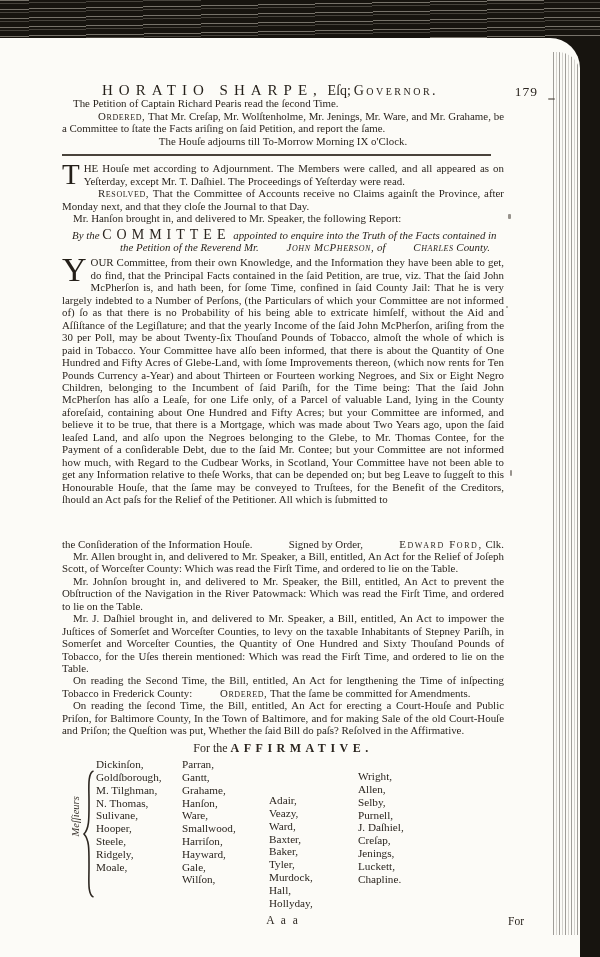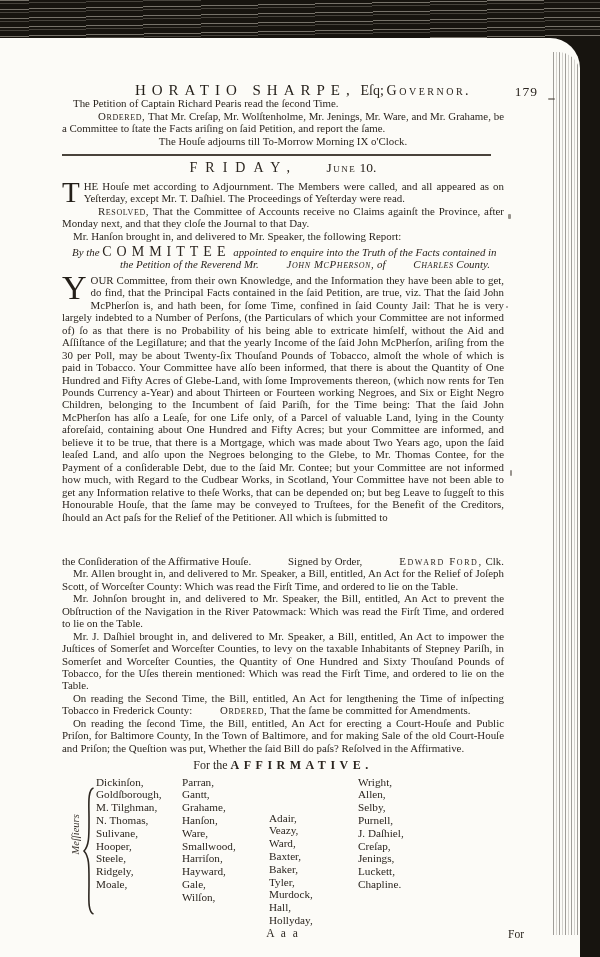--- a/index.html
+++ b/index.html
@@ -31,21 +31,21 @@
         rgba(36,31,26,0.22) 3px 4px, rgba(255,255,255,0) 4px 6px);
     opacity:.85;
   }
   .speck{position:absolute;background:rgba(70,62,54,.55);border-radius:1px;}
 
   .content{
     position:absolute;left:62px;top:0;width:442px;
     color:#2b251f;font-size:10.9px;line-height:12.45px;
   }
   
-  .header-row{position:relative;margin-top:84px;text-align:center;padding-left:40px;
+  .header-row{position:relative;margin-top:84px;padding-left:40px;
     white-space:nowrap;}
   .h-name{font-size:15px;letter-spacing:6px;color:#241f19;}
   .h-esq{font-size:14px;margin-left:2px;}
   .h-gov{font-size:14px;font-variant:small-caps;letter-spacing:2.5px;}
   .page-num{position:absolute;right:-34px;top:2px;font-size:13.5px;letter-spacing:1px;}
 
   
   .para{text-align:justify;}
   .p-ind{text-indent:11px;}
   .center-line{text-align:center;}
@@ -77,24 +77,24 @@
   .messieurs{
     position:absolute;left:-26px;top:52px;font-style:italic;font-size:10.5px;
     transform:rotate(-90deg);transform-origin:center;white-space:nowrap;color:#36302a;
   }
   .brace-cell{width:14px;flex:0 0 14px;display:flex;align-items:center;}
   .name-col{flex:0 0 auto;}
   .name-col.c0{width:80px;}
   .name-col.c1{width:87px;}
   .name-col.c2{width:86px;}
   .name-col.c3{width:89px;margin-top:36px;}
-  .name-col.c4{width:90px;}
+  .name-col.c4{width:90px;margin-top:12px;}
   .name-line{white-space:nowrap;}
 
-  .footer-row{position:relative;height:14px;text-decoration:underline;}
+  .footer-row{position:relative;margin-top:5px;height:14px;text-decoration:underline;}
   .sig-mark{position:absolute;left:0;right:0;text-align:center;letter-spacing:2px;font-size:11.5px;}
   .catchword{position:absolute;right:-20px;top:1px;font-size:11.5px;}
 </style>
 </head>
 <body>
 
 <div class="scan-root">
   <div class="page"></div>
   <div class="top-band-texture"></div>
   <div class="right-edge-texture"></div>
@@ -112,37 +112,36 @@
       <span class="h-gov">Governor.</span>
       <span class="page-num">179</span>
     </div>
 
     <div class="para p-ind"><span class="s-r">The Petition of Captain </span><span class="s-i">Richard Pearis</span><span class="s-r"> read the ſecond Time.</span></div>
     <div class="para p-ind"><span class="s-sc">Ordered,</span><span class="s-r"> That Mr. </span><span class="s-i">Creſap</span><span class="s-r">, Mr. </span><span class="s-i">Wolſtenholme</span><span class="s-r">, Mr. </span><span class="s-i">Jenings</span><span class="s-r">, Mr. </span><span class="s-i">Ware</span><span class="s-r">, and Mr. </span><span class="s-i">Grahame</span><span class="s-r">, be a Committee to ſtate the Facts ariſing on ſaid Petition, and report the ſame.</span></div>
     <div class="center-line"><span class="s-i">The Houſe adjourns till To-Morrow Morning IX o'Clock.</span></div>
 
     <div class="rule"></div>
 
-    <div class="friday-row"><span class="s-w">FRIDAY,</span><span class="s-r">  </span><span class="s-sc">June</span><span class="s-r"> 10.</span></div>
 
     <div class="para">
       <span class="dropcap">T</span><span><span class="s-r">HE Houſe met according to Adjournment.  The Members were called, and all appeared as on Yeſterday, except Mr. </span><span class="s-i">T. Daſhiel</span><span class="s-r">.  The Proceedings of Yeſterday were read.</span></span>
     </div>
 
     <div class="para p-ind"><span class="s-sc">Resolved,</span><span class="s-r"> That the Committee of Accounts receive no Claims againſt the Province, after Monday next, and that they cloſe the Journal to that Day.</span></div>
     <div class="para p-ind"><span class="s-r">Mr. </span><span class="s-i">Hanſon</span><span class="s-r"> brought in, and delivered to Mr. Speaker, the following Report:</span></div>
 
     <div class="hang"><span class="s-i">By the </span><span class="s-w">COMMITTEE</span><span class="s-i"> appointed to enquire into the Truth of the Facts contained in the Petition of the Reverend </span><span class="s-r">Mr. </span><span class="s-sc">John McPherson,</span><span class="s-i"> of </span><span class="s-sc">Charles</span><span class="s-i"> County.</span></div>
 
     <div class="para">
       <span class="dropcap big">Y</span><span><span class="s-r">OUR Committee, from their own Knowledge, and the Information they have been able to get, do find, that the Principal Facts contained in the ſaid Petition, are true, </span><span class="s-i">viz.</span><span class="s-r"> That the ſaid </span><span class="s-i">John McPherſon</span><span class="s-r"> is, and hath been, for ſome Time, confined in ſaid County Jail: That he is very largely indebted to a Number of Perſons, (the Particulars of which your Committee are not informed of) ſo as that there is no Probability of his being able to extricate himſelf, without the Aid and Aſſiſtance of the Legiſlature; and that the yearly Income of the ſaid </span><span class="s-i">John McPherſon</span><span class="s-r">, ariſing from the 30 </span><span class="s-i">per</span><span class="s-r"> Poll, may be about Twenty-ſix Thouſand Pounds of Tobacco, almoſt the whole of which is paid in Tobacco.  Your Committee have alſo been informed, that there is about the Quantity of One Hundred and Fifty Acres of Glebe-Land, with ſome Improvements thereon, (which now rents for Ten Pounds Currency a-Year) and about Thirteen or Fourteen working Negroes, and Six or Eight Negro Children, belonging to the Incumbent of ſaid Pariſh, for the Time being: That the ſaid </span><span class="s-i">John McPherſon</span><span class="s-r"> has alſo a Leaſe, for one Life only, of a Parcel of valuable Land, lying in the County aforeſaid, containing about One Hundred and Fifty Acres; but your Committee are informed, and believe it to be true, that there is a Mortgage, which was made about Two Years ago, upon the ſaid leaſed Land, and alſo upon the Negroes belonging to the Glebe, to Mr. </span><span class="s-i">Thomas Contee</span><span class="s-r">, for the Payment of a conſiderable Debt, due to the ſaid Mr. </span><span class="s-i">Contee</span><span class="s-r">; but your Committee are not informed how much, with Regard to the </span><span class="s-i">Cudbear</span><span class="s-r"> Works, in </span><span class="s-i">Scotland</span><span class="s-r">, Your Committee have not been able to get any Information relative to theſe Works, that can be depended on; but beg Leave to ſuggeſt to this Honourable Houſe, that the ſame may be conveyed to Truſtees, for the Benefit of the Creditors, ſhould an Act paſs for the Relief of the Petitioner.  All which is ſubmitted to</span></span>
     </div>
 
     <div class="sig-row">
-      <span>the Conſideration of the Affirmative Houſe.</span>
+      <span>the Conſideration of the Information Houſe.</span>
       <span class="s-i">Signed by Order,</span>
       <span><span class="sc-name">Edward Ford,</span><span> Clk.</span></span>
     </div>
 
     <div class="para p-ind"><span class="s-r">Mr. </span><span class="s-i">Allen</span><span class="s-r"> brought in, and delivered to Mr. Speaker, a Bill, entitled, </span><span class="s-i">An Act for the Relief of</span><span class="s-r"> Joſeph Scott, </span><span class="s-i">of</span><span class="s-r"> Worceſter </span><span class="s-i">County</span><span class="s-r">: Which was read the Firſt Time, and ordered to lie on the Table.</span></div>
     <div class="para p-ind"><span class="s-r">Mr. </span><span class="s-i">Johnſon</span><span class="s-r"> brought in, and delivered to Mr. Speaker, the Bill, entitled, </span><span class="s-i">An Act to prevent the Obſtruction of the Navigation in the River</span><span class="s-r"> Patowmack: Which was read the Firſt Time, and ordered to lie on the Table.</span></div>
     <div class="para p-ind"><span class="s-r">Mr. </span><span class="s-i">J. Daſhiel</span><span class="s-r"> brought in, and delivered to Mr. Speaker, a Bill, entitled, </span><span class="s-i">An Act to impower the Juſtices of</span><span class="s-r"> Somerſet </span><span class="s-i">and</span><span class="s-r"> Worceſter </span><span class="s-i">Counties, to levy on the taxable Inhabitants of</span><span class="s-r"> Stepney </span><span class="s-i">Pariſh, in</span><span class="s-r"> Somerſet </span><span class="s-i">and</span><span class="s-r"> Worceſter </span><span class="s-i">Counties, the Quantity of One Hundred and Sixty Thouſand Pounds of Tobacco, for the Uſes therein mentioned</span><span class="s-r">: Which was read the Firſt Time, and ordered to lie on the Table.</span></div>
     <div class="para p-ind"><span class="s-r">On reading the Second Time, the Bill, entitled, </span><span class="s-i">An Act for lengthening the Time of inſpecting Tobacco in</span><span class="s-r"> Frederick </span><span class="s-i">County:</span><span class="s-r"> </span><span class="s-sc">Ordered,</span><span class="s-r"> That the ſame be committed for Amendments.</span></div>
     <div class="para p-ind"><span class="s-r">On reading the ſecond Time, the Bill, entitled, </span><span class="s-i">An Act for erecting a Court-Houſe and Public Priſon, for</span><span class="s-r"> Baltimore </span><span class="s-i">County, In the Town of</span><span class="s-r"> Baltimore, </span><span class="s-i">and for making Sale of the old Court-Houſe and Priſon</span><span class="s-r">; the Queſtion was put, Whether the ſaid Bill do paſs? Reſolved in the Affirmative.</span></div>
 

